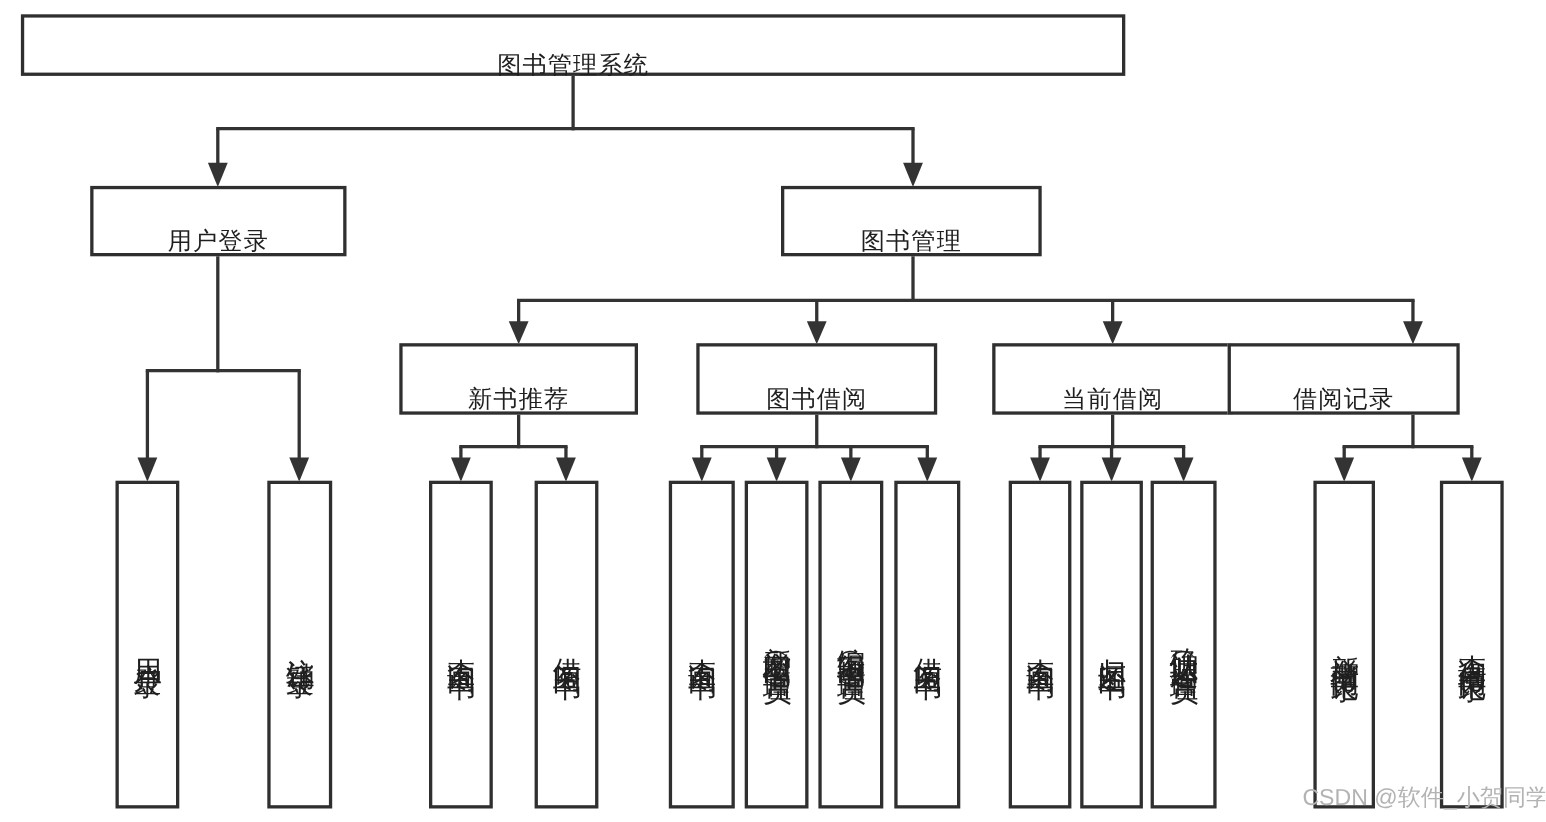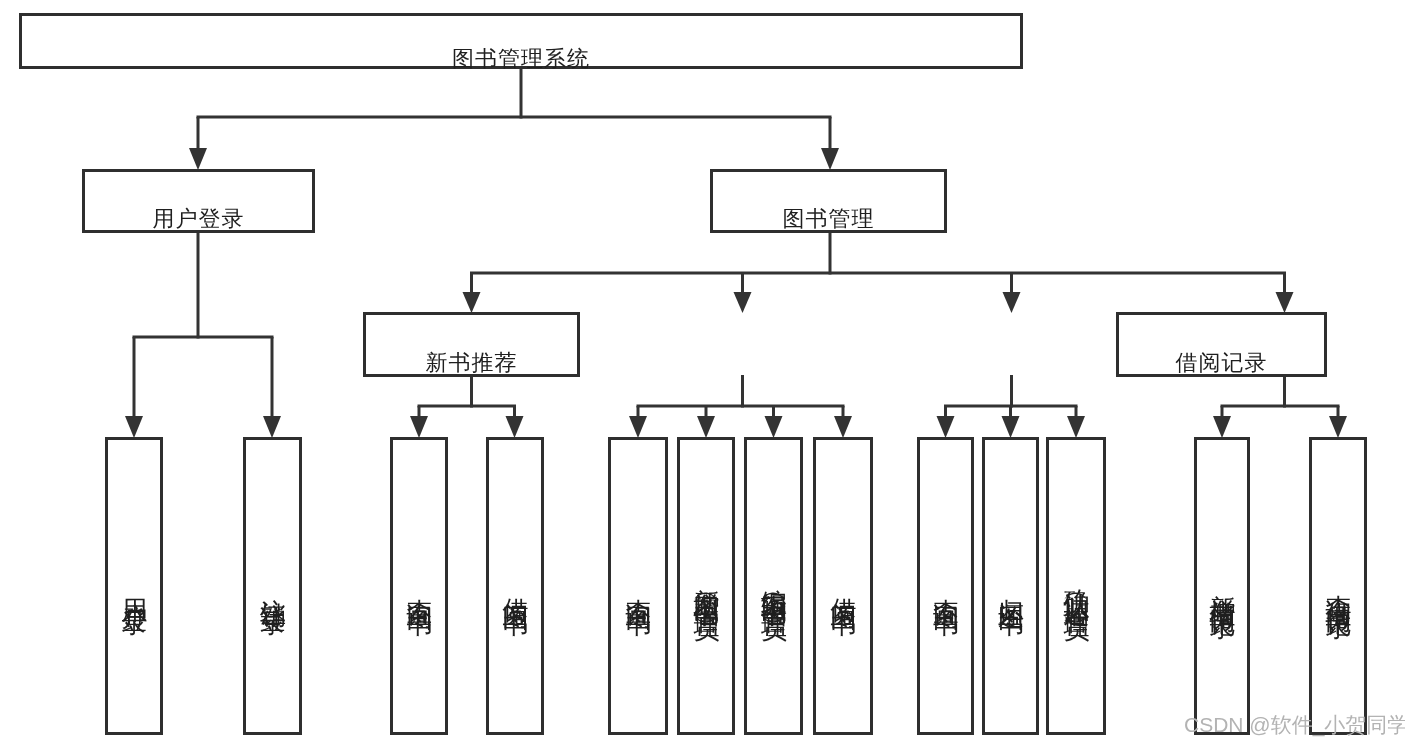--- a/index.html
+++ b/index.html
@@ -120,20 +120,26 @@
   <div class="box hbox lvl2" style="left:82px;width:233px;">
     <span>用户登录</span>
   </div>
   <div class="box hbox lvl3" style="left:363px;width:217px;">
     <span>新书推荐</span>
   </div>
 
   <div class="box hbox lvl2" style="left:710px;width:237px;">
     <span>图书管理</span>
   </div>
+  <div class="box hbox lvl3" style="left:633px;width:219px;">
+    <span>图书借阅</span>
+  </div>
+  <div class="box hbox lvl3" style="left:902px;width:219px;">
+    <span>当前借阅</span>
+  </div>
   <div class="box hbox lvl3" style="left:1116px;width:211px;">
     <span>借阅记录</span>
   </div>
 
   <div class="box vbox leaf" style="left:105px;width:58px;">
     <span>用户登录</span>
   </div>
   <div class="box vbox leaf" style="left:243px;width:59px;">
     <span>注销登录</span>
   </div>

